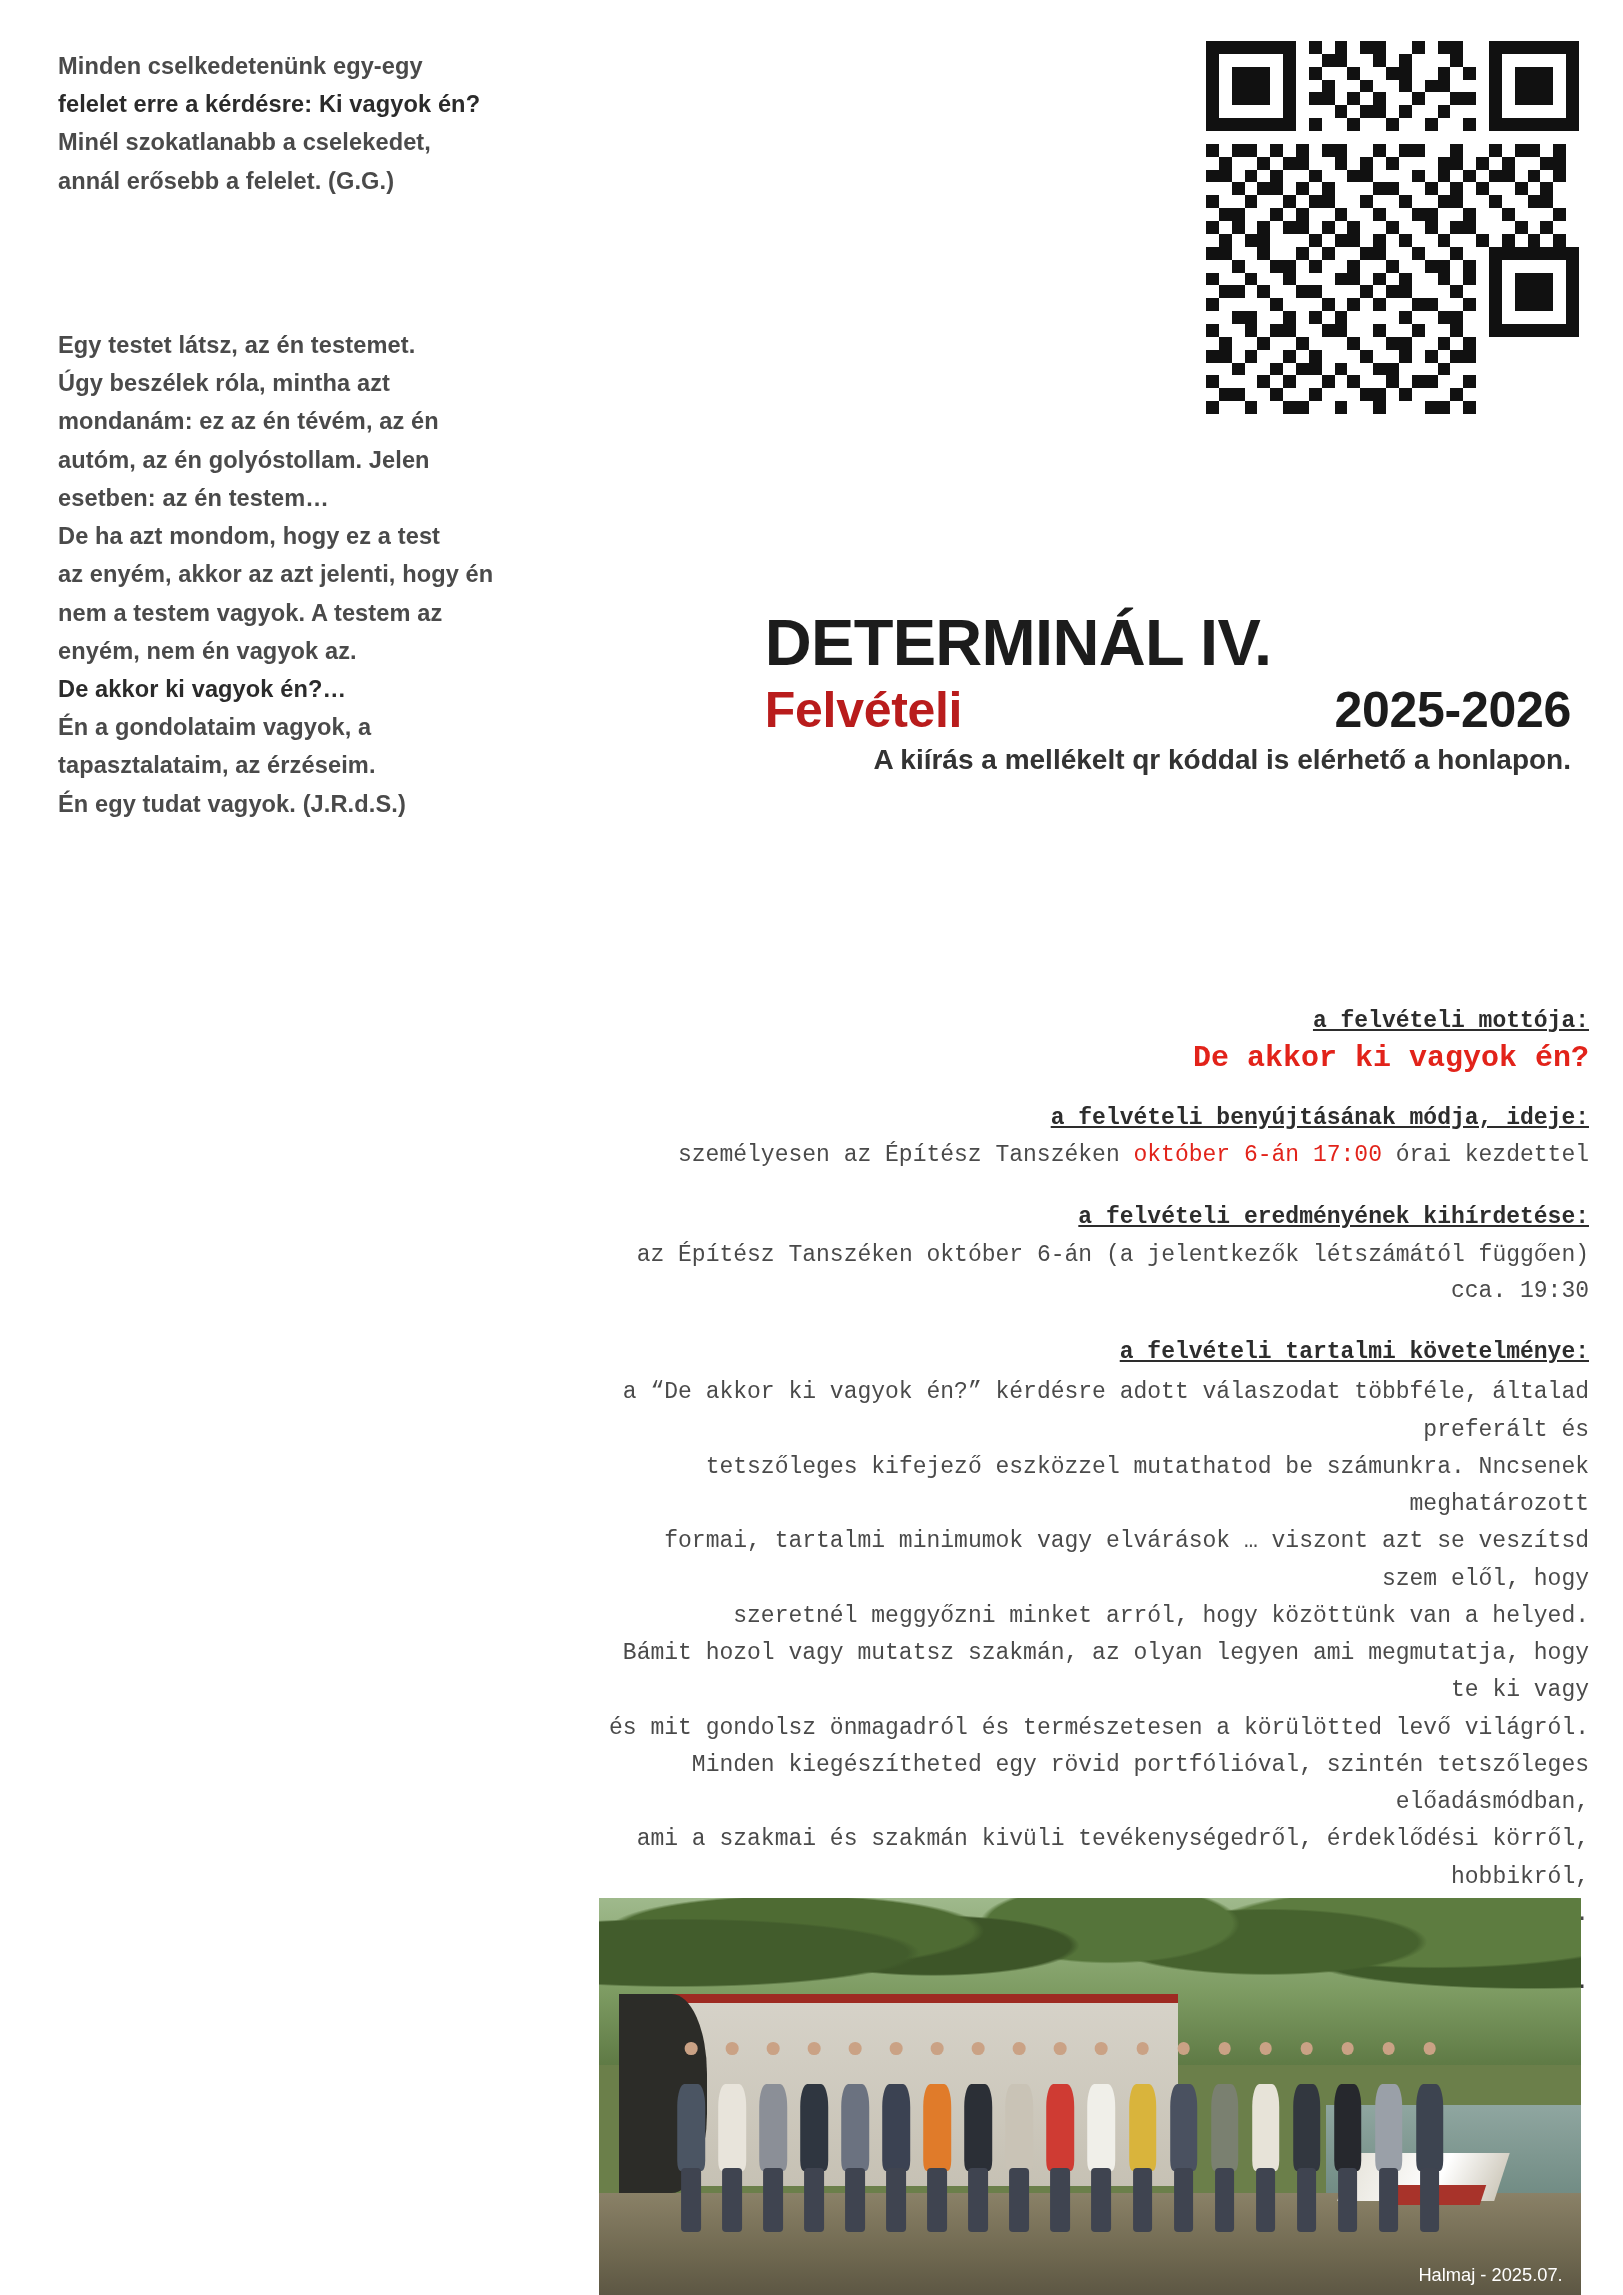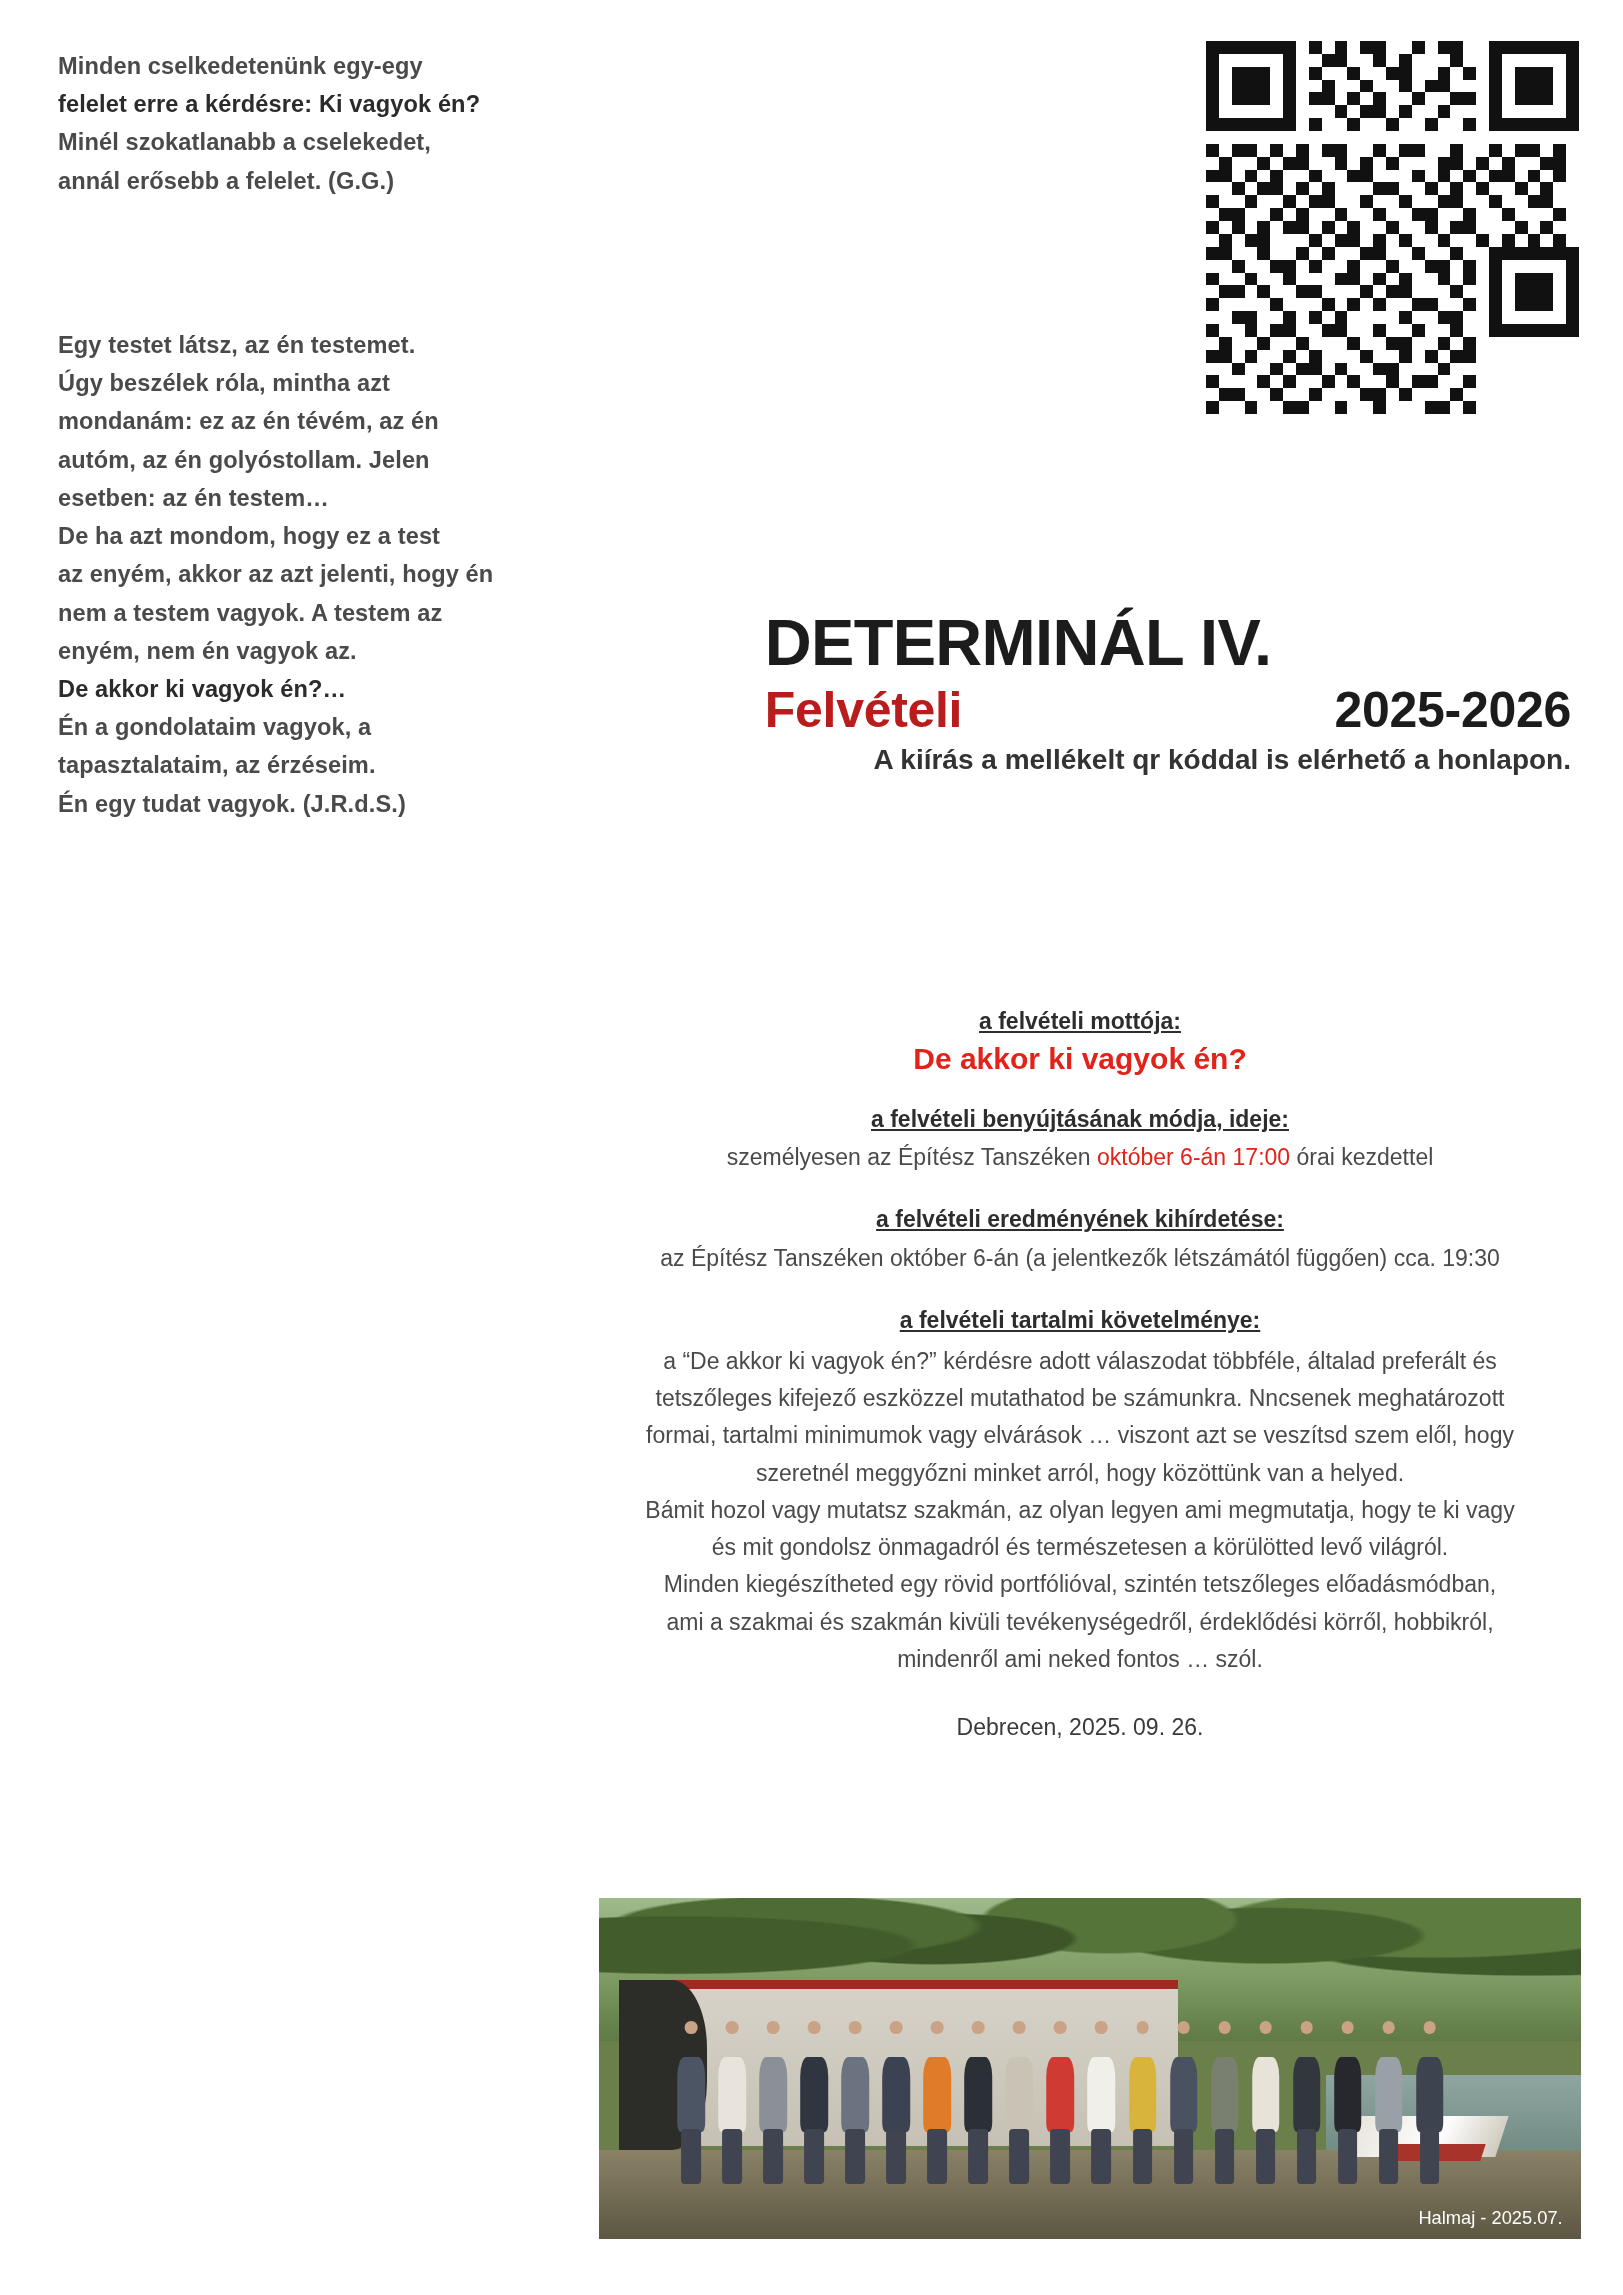--- a/index.html
+++ b/index.html
@@ -94,25 +94,26 @@
     margin-top: 5.2px;
     font-size: 28px;
     font-weight: bold;
     color: #333333;
     text-align: right;
   }
 
   
   .info {
     position: absolute;
-    left: 589px;
+    left: 607px;
     top: 1008px;
     width: 982px;
-    text-align: center;
+    text-align: right;
     color: #4a4a4a;
+    font-family: Liberation Mono, monospace;
   }
   .info-head {
     font-size: 23px;
     font-weight: bold;
     color: #2d2d2d;
     text-decoration: underline;
     margin-top: 30px;
   }
   .info-head.first { margin-top: 0; }
   .info-body {
@@ -139,21 +140,21 @@
     font-size: 23px;
     color: #3a3a3a;
   }
 
   
   .photo {
     position: absolute;
     left: 599px;
     top: 1898px;
     width: 982px;
-    height: 341px;
+    height: 398px;
     overflow: hidden;
     background: #6b7f4a;
   }
   .photo-sky {
     position: absolute; left: 0; top: 0; width: 100%; height: 42%;
     background: linear-gradient(180deg, #9fb98c 0%, #7e9c63 55%, #5f7a45 100%);
   }
   .photo-trees {
     position: absolute; left: 0; top: 0; width: 100%; height: 46%;
     background:

